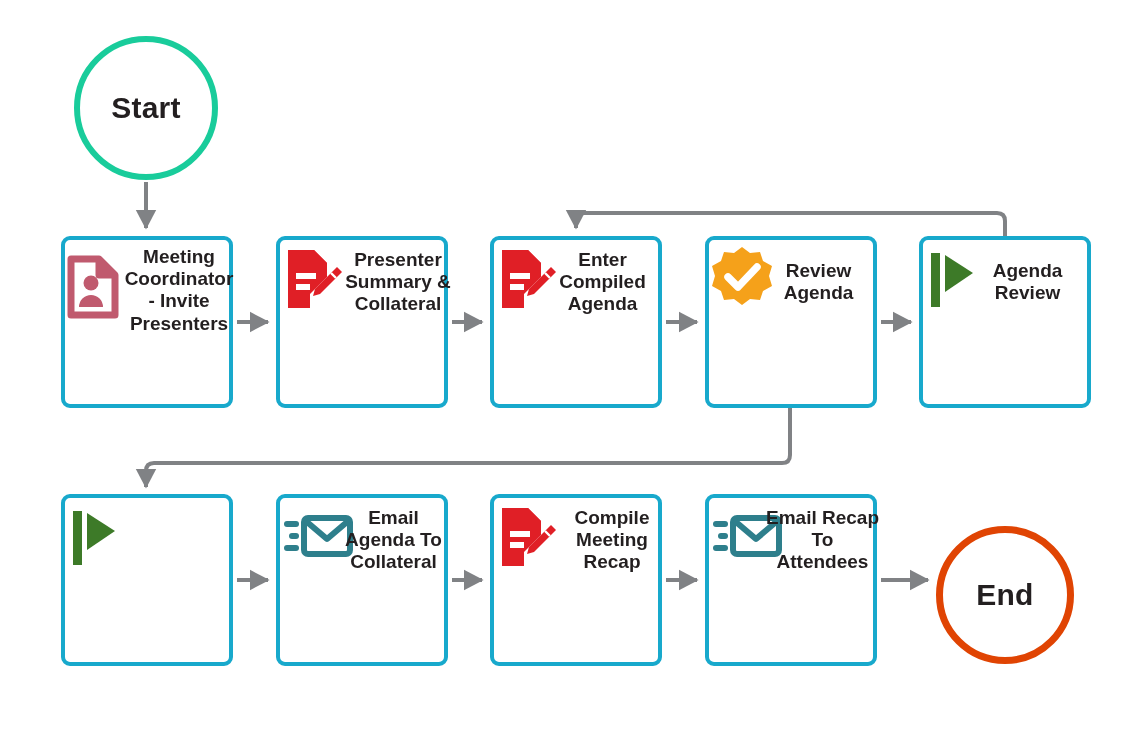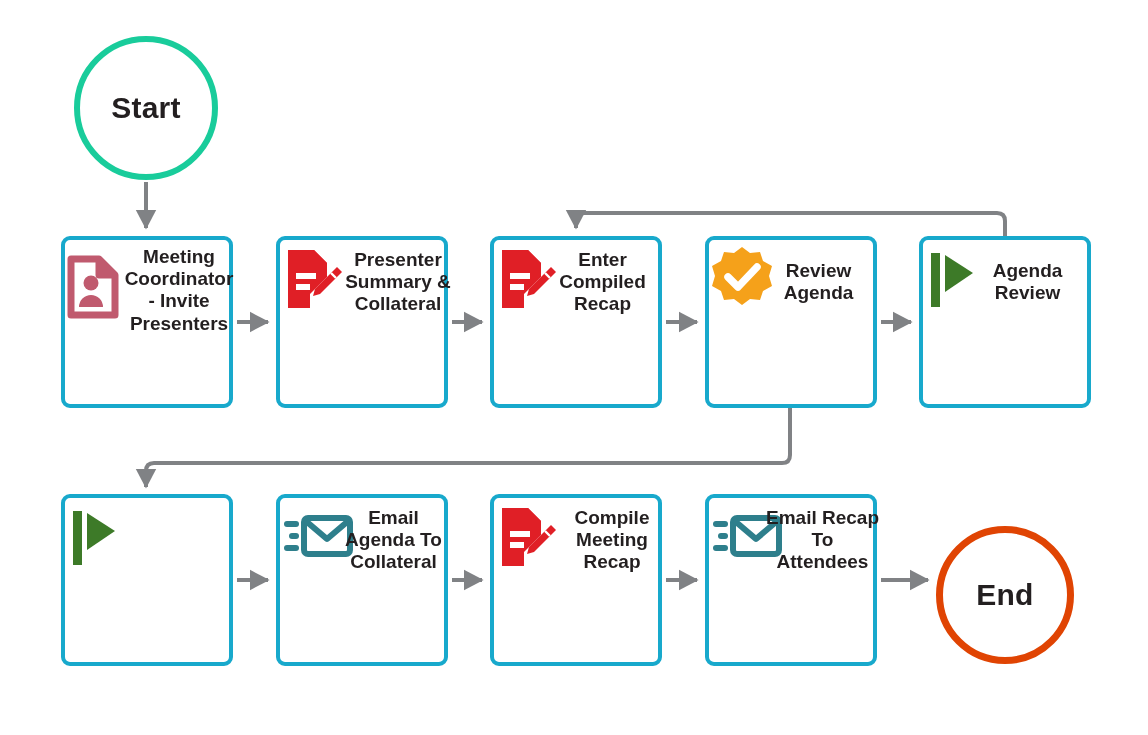--- a/index.html
+++ b/index.html
@@ -173,21 +173,21 @@
       <div class="node-icon">
         <svg width="64" height="64" viewBox="0 0 64 64">
           <path d="M8,3 H34 L47,16 V30 L30,47 V61 H8 Z" fill="#e01f26"></path>
           <path d="M34,3 L34,16 L47,16 Z" fill="#e01f26"></path>
           <rect x="16" y="26" width="20" height="6" fill="#ffffff"></rect>
           <rect x="16" y="37" width="14" height="6" fill="#ffffff"></rect>
           <path d="M57,20 L62,25 L40,47 L33,49 L35,42 Z" fill="#e01f26"></path>
           <path d="M51,26 L56,31" stroke="#ffffff" stroke-width="2.4"></path>
         </svg>
       </div>
-      <div class="node-label wide">Enter Compiled Recap</div>
+      <div class="node-label wide">Enter Compiled Agenda</div>
     </div>
   </div>
 
   <div class="node r1 c4">
     <div class="node-inner">
       <div class="node-icon">
         <svg width="66" height="66" viewBox="0 0 66 66">
           <path d="M33,1 L41,7 L51,6 L54,15 L63,20 L60,30 L63,40 L54,45 L51,54 L41,53 L33,59
                    L25,53 L15,54 L12,45 L3,40 L6,30 L3,20 L12,15 L15,6 L25,7 Z" fill="#f5a11a"></path>
           <path d="M19,31 L29,41 L48,21" fill="none" stroke="#ffffff" stroke-width="7.5" stroke-linecap="round" stroke-linejoin="round"></path>

